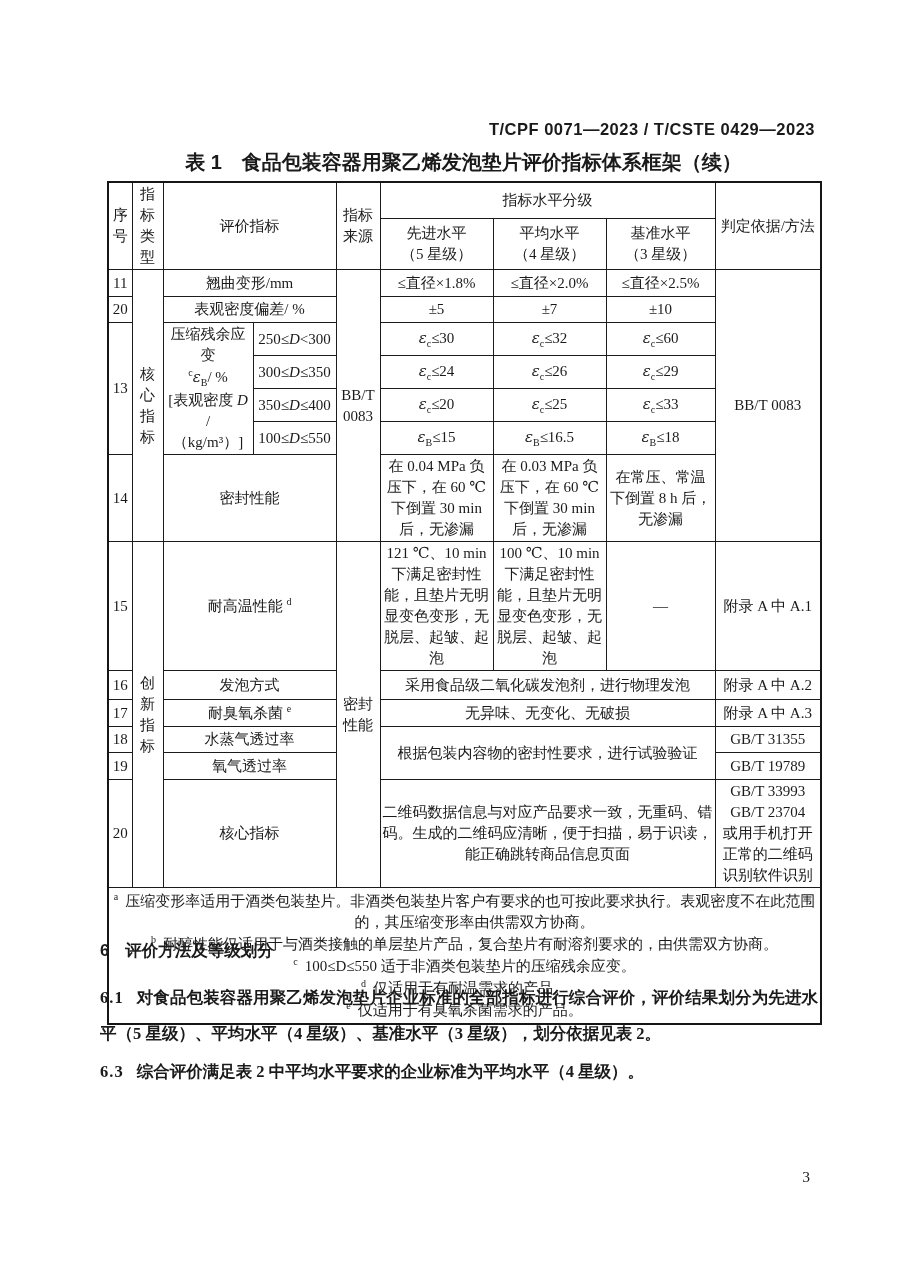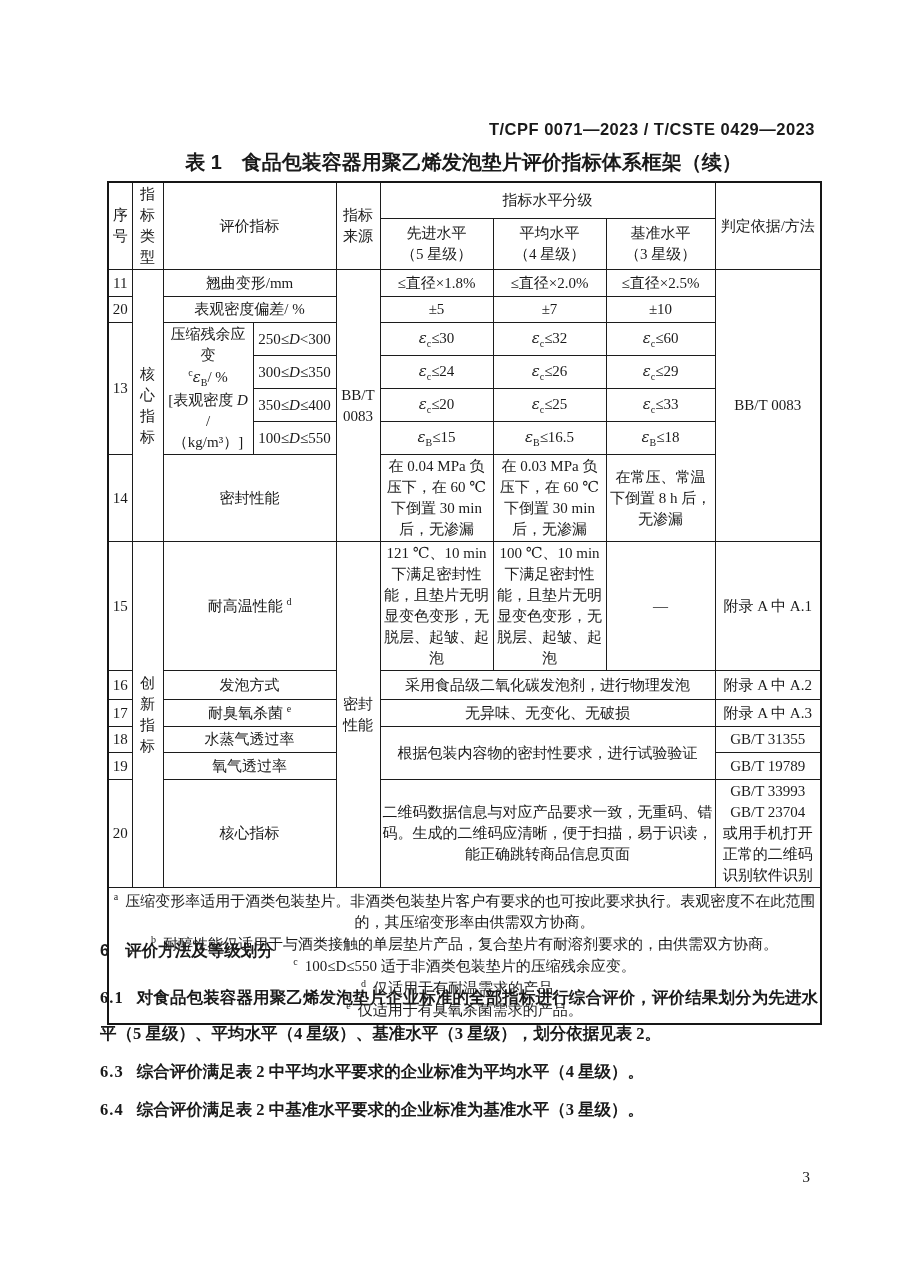--- a/index.html
+++ b/index.html
@@ -250,18 +250,17 @@
     </tr>
   </tbody>
     </table>
 
   <div class="section">
     <div class="sec-heading">
       <span class="no">6</span><span>评价方法及等级划分</span>
     </div>
     <p class="clause"><span class="cno">6.1</span><span>对食品包装容器用聚乙烯发泡垫片企业标准的全部指标进行综合评价，评价结果划分为先进水平（5 星级）、平均水平（4 星级）、基准水平（3 星级），划分依据见表 2。</span></p>
     <p class="clause"><span class="cno">6.3</span><span>综合评价满足表 2 中平均水平要求的企业标准为平均水平（4 星级）。</span></p>
-    <p class="clause"><span class="cno">6.4</span><span>综合评价满足表 2 中基准水平要求的企业标准为基准水平（3 星级）。</span></p>
   </div>
 
   <div class="page-num">3</div>
 
 </div>
 
 </body></html>

